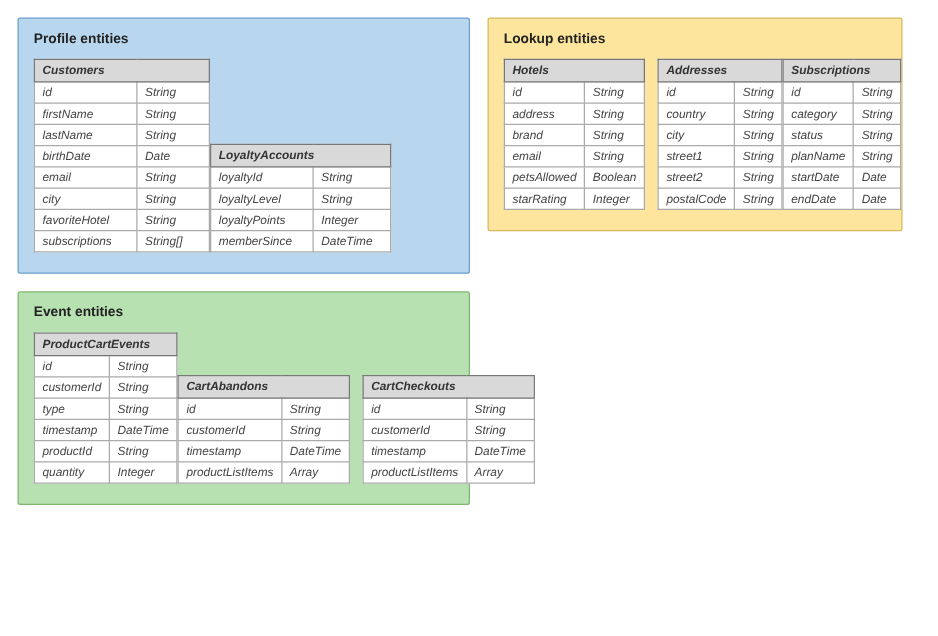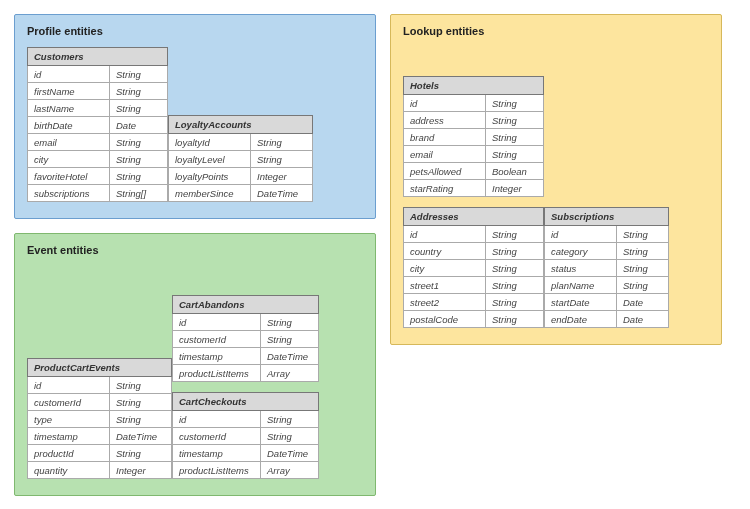--- a/index.html
+++ b/index.html
@@ -36,23 +36,22 @@
   .profile { background: #b8d7ef; border-color: #6b9ecf; }
   .event   { background: #b7e1b0; border-color: #7fb86f; }
   .lookup  { background: #fde59e; border-color: #d6b85a; }
 
   .tables-row {
     display: flex;
     align-items: flex-end;
   }
   .tables-col {
     display: flex;
-    flex-direction: column;
+    flex-direction: row;
     gap: 10px;
-    margin-top: 29px;
   }
 
   table.ent {
     border-collapse: collapse;
     background: #fff;
     border: 1px solid #777;
     font-style: italic;
     font-size: 9.5px;
     color: #444;
   }

